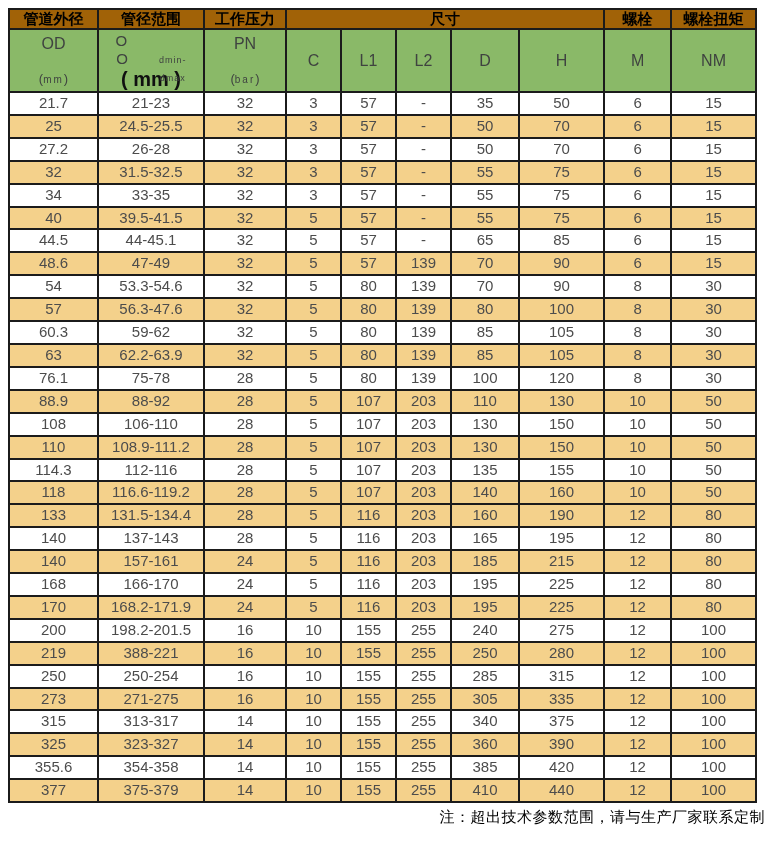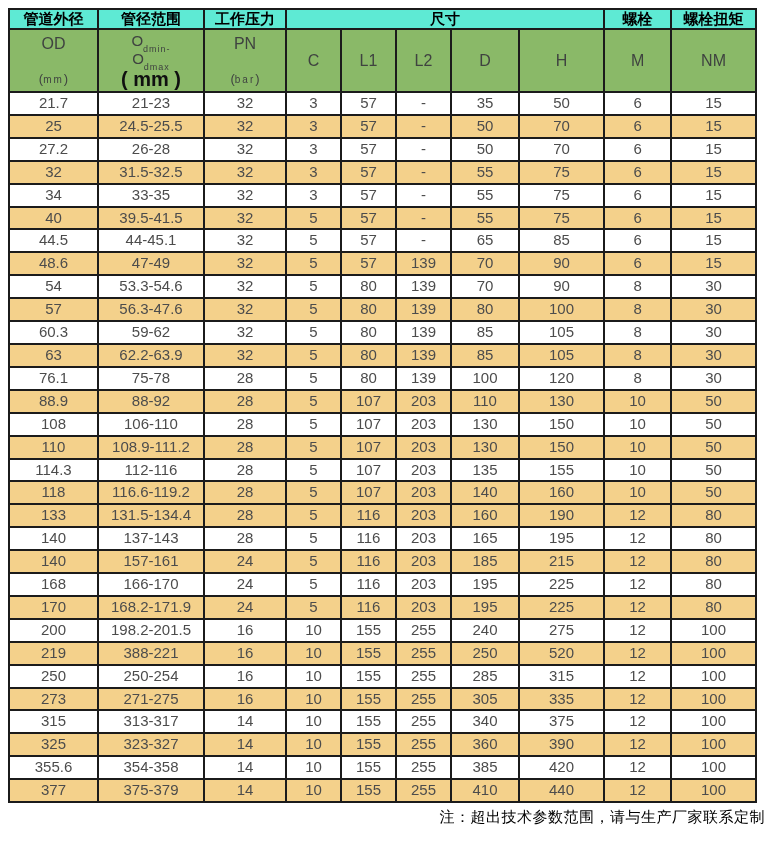--- a/index.html
+++ b/index.html
@@ -26,21 +26,21 @@
     border: 2px solid #1b1b1b;
     text-align: center;
     vertical-align: middle;
     padding: 0;
     overflow: hidden;
     white-space: nowrap;
   }
   
   tr.group-row th {
     height: 18px;
-    background: #5eead4;
+    background: #a16207;
     color: #000000;
     font-weight: bold;
     font-size: 15px;
     line-height: 18px;
   }
   
   tr.sym-row th {
     height: 61px;
     background: #8ab968;
     color: #3f4340;
@@ -62,21 +62,22 @@
     display: block;
     font-size: 15px;
     line-height: 16px;
     color: #3f4340;
   }
   tr.sym-row .range-line sub {
     font-size: 9px;
     letter-spacing: 1px;
     vertical-align: baseline;
     position: relative;
-    top: 6px;
+    top: 17px;
+    padding-left: 32px;
   }
   tr.sym-row .range-unit {
     display: block;
     font-size: 20px;
     font-weight: bold;
     color: #101010;
     line-height: 18px;
     margin-top: 1px;
   }
   
@@ -438,21 +439,21 @@
           <td>100</td>
         </tr>
         <tr class="alt">
           <td>219</td>
           <td>388-221</td>
           <td>16</td>
           <td>10</td>
           <td>155</td>
           <td>255</td>
           <td>250</td>
-          <td>520</td>
+          <td>280</td>
           <td>12</td>
           <td>100</td>
         </tr>
         <tr>
           <td>250</td>
           <td>250-254</td>
           <td>16</td>
           <td>10</td>
           <td>155</td>
           <td>255</td>

